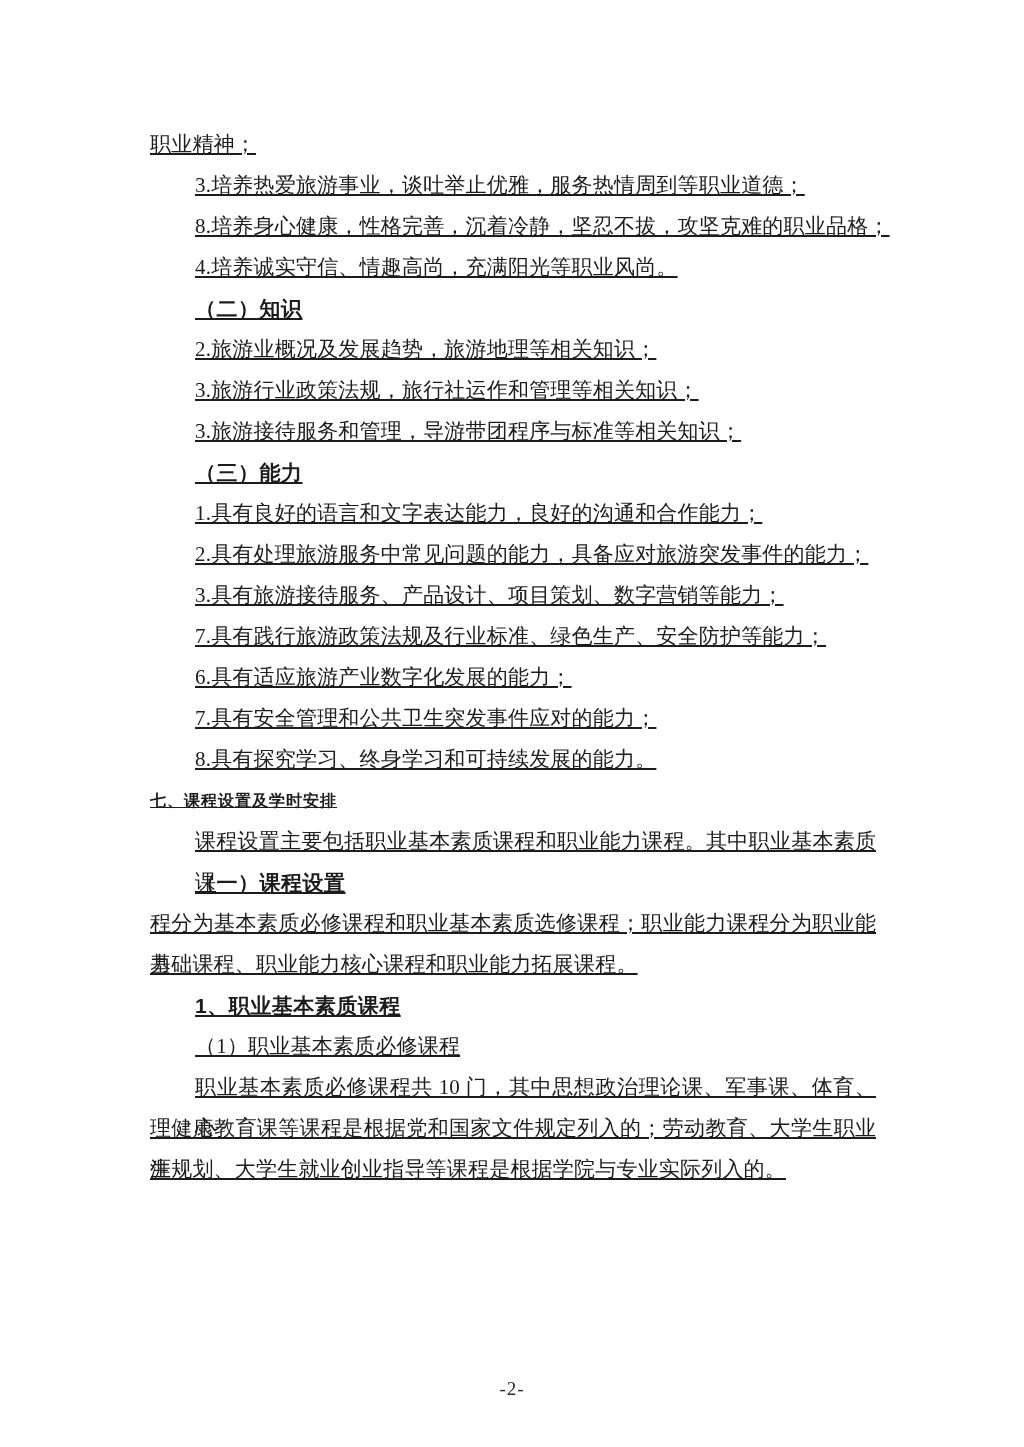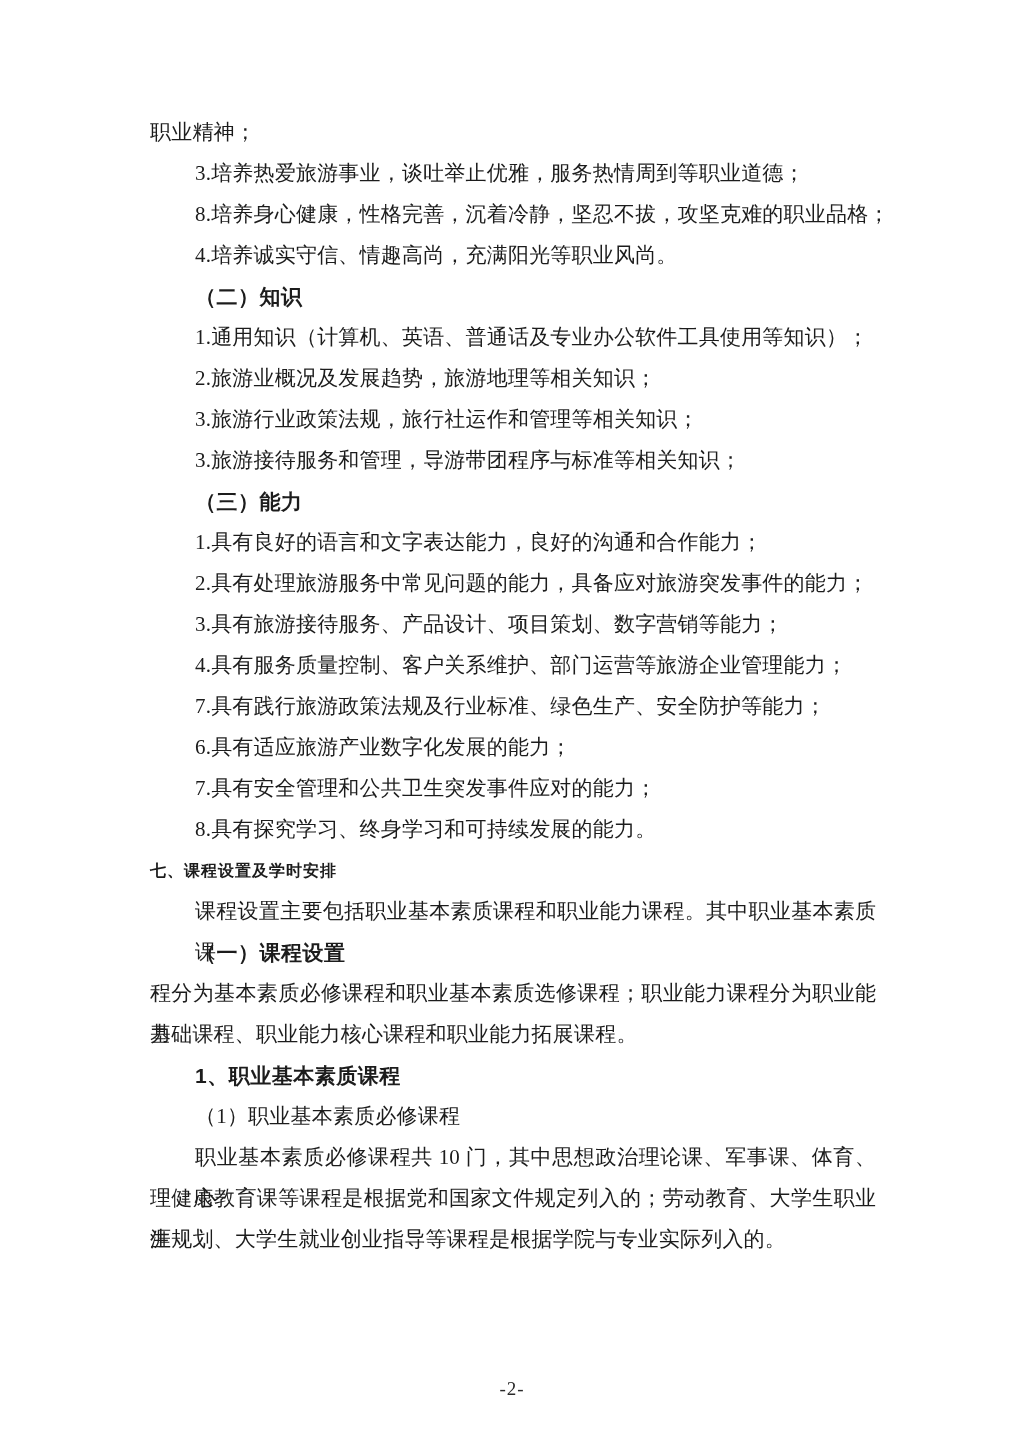--- a/index.html
+++ b/index.html
@@ -12,22 +12,23 @@
     width: 1024px;
     height: 1447px;
     background: #ffffff;
     overflow: hidden;
     font-family: "Liberation Serif", "DejaVu Serif", serif;
     color: #1c1c1c;
   }
   .content {
     position: absolute;
     left: 150px;
-    top: 112px;
+    top: 124px;
     width: 726px;
+    text-decoration: underline;
   }
   .line {
     height: 41px;
     line-height: 41px;
     font-size: 21px;
     white-space: nowrap;
     letter-spacing: 0.2px;
   }
   .line.indent {
     padding-left: 45px;
@@ -63,29 +64,27 @@
 </head>
 <body>
 
 <div class="page">
   <div class="content">
       <div class="line body">职业精神；</div>
       <div class="line body indent">3.培养热爱旅游事业，谈吐举止优雅，服务热情周到等职业道德；</div>
       <div class="line body indent">8.培养身心健康，性格完善，沉着冷静，坚忍不拔，攻坚克难的职业品格；</div>
       <div class="line body indent">4.培养诚实守信、情趣高尚，充满阳光等职业风尚。</div>
       <div class="line subhead indent">（二）知识</div>
-      <div class="line body indent">1.通用知识（计算机、英语、普通话及专业办公软件工具使用等知识）；</div>
       <div class="line body indent">2.旅游业概况及发展趋势，旅游地理等相关知识；</div>
       <div class="line body indent">3.旅游行业政策法规，旅行社运作和管理等相关知识；</div>
       <div class="line body indent">3.旅游接待服务和管理，导游带团程序与标准等相关知识；</div>
       <div class="line subhead indent">（三）能力</div>
       <div class="line body indent">1.具有良好的语言和文字表达能力，良好的沟通和合作能力；</div>
       <div class="line body indent">2.具有处理旅游服务中常见问题的能力，具备应对旅游突发事件的能力；</div>
       <div class="line body indent">3.具有旅游接待服务、产品设计、项目策划、数字营销等能力；</div>
-      <div class="line body indent">4.具有服务质量控制、客户关系维护、部门运营等旅游企业管理能力；</div>
       <div class="line body indent">7.具有践行旅游政策法规及行业标准、绿色生产、安全防护等能力；</div>
       <div class="line body indent">6.具有适应旅游产业数字化发展的能力；</div>
       <div class="line body indent">7.具有安全管理和公共卫生突发事件应对的能力；</div>
       <div class="line body indent">8.具有探究学习、终身学习和可持续发展的能力。</div>
       <div class="line h1">七、课程设置及学时安排</div>
       <div class="line body indent justify">课程设置主要包括职业基本素质课程和职业能力课程。其中职业基本素质课</div>
       <div class="line subhead indent">（一）课程设置</div>
       <div class="line body justify">程分为基本素质必修课程和职业基本素质选修课程；职业能力课程分为职业能力</div>
       <div class="line body">基础课程、职业能力核心课程和职业能力拓展课程。</div>
       <div class="line subhead indent">1、职业基本素质课程</div>

